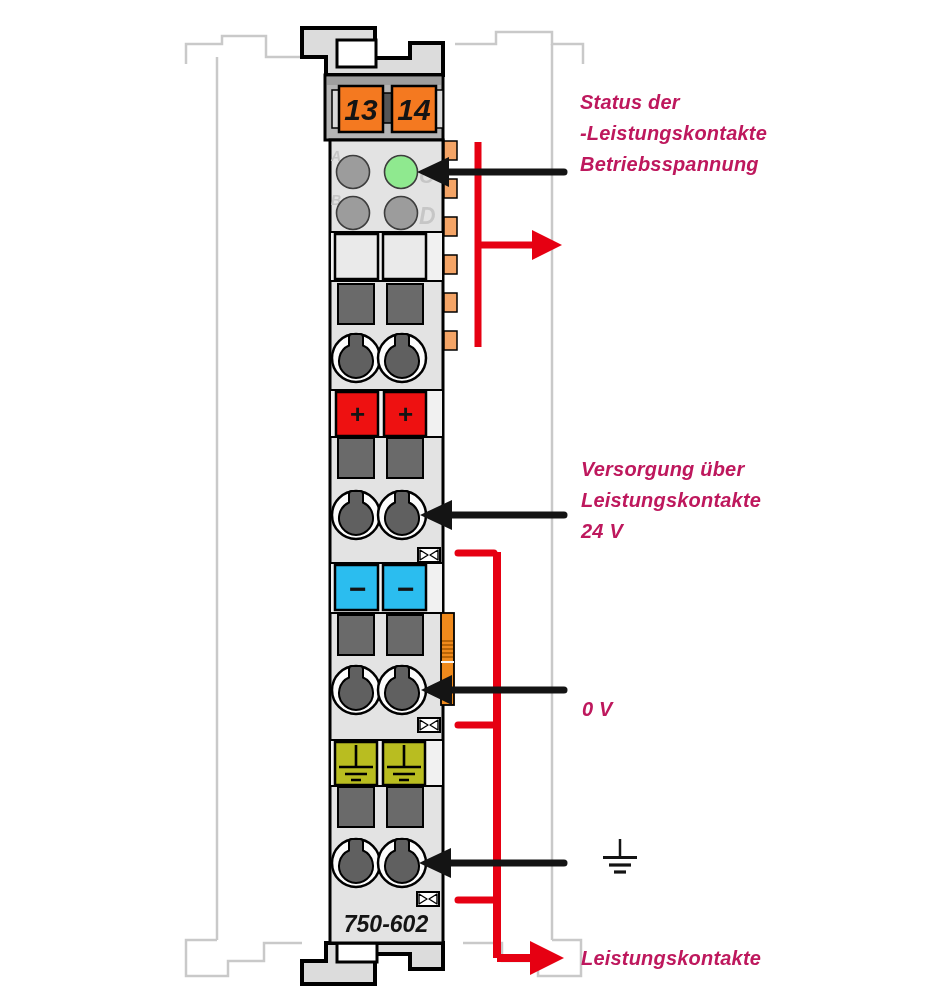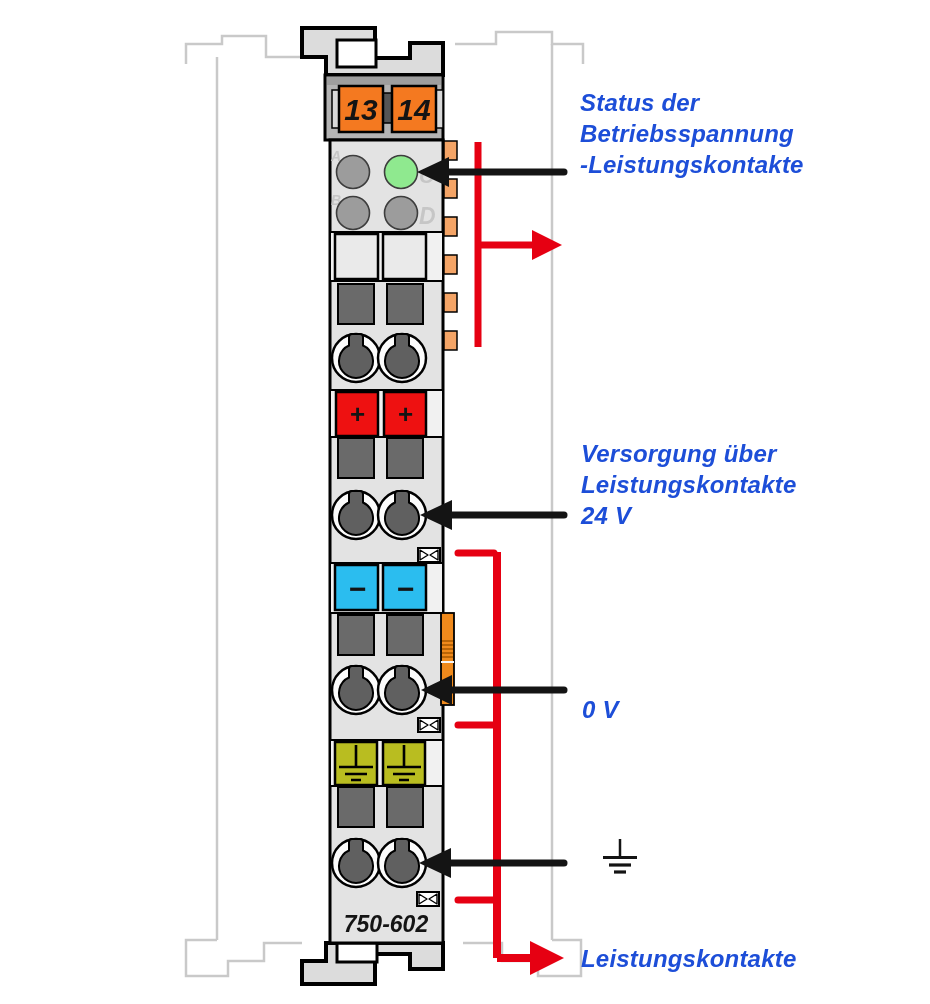--- a/index.html
+++ b/index.html
@@ -1,19 +1,19 @@
 <!DOCTYPE html>
 <html><head>
 <meta charset="utf-8">
 <style>
   html,body{margin:0;padding:0;background:#ffffff;}
   body{width:930px;height:1004px;position:relative;font-family:"Liberation Sans",sans-serif;overflow:hidden;}
   .stage{position:absolute;left:0;top:0;width:930px;height:856px;font-style:italic;}
   svg{position:absolute;left:0;top:0;}
-  .callout{position:absolute;font-weight:bold;font-size:24px;line-height:31px;color:#1d4ed8;white-space:nowrap;letter-spacing:0.2px;}
+  .callout{position:absolute;font-weight:bold;font-size:20px;line-height:31px;color:#be185d;white-space:nowrap;letter-spacing:0.2px;}
   .callout span{display:block;}
   .svgtxt{font-family:"Liberation Sans",sans-serif;font-weight:bold;fill:#141414;}
   .ledtxt{font-family:"Liberation Sans",sans-serif;font-weight:bold;fill:#c6c6c6;}
 </style>
 </head>
 <body>
 
 <div class="stage">
 
 <svg width="930" height="1004" viewBox="0 0 930 1004">
@@ -193,26 +193,26 @@
   <g stroke="#141414" fill="none">
     <path d="M620,839 V857" stroke-width="2.5"></path>
     <path d="M603,857.5 H637" stroke-width="3.2"></path>
     <path d="M609,865 H631" stroke-width="3.2"></path>
     <path d="M614,872 H626" stroke-width="3.2"></path>
   </g>
 </svg>
 
 <div class="callout" style="left:580px;top:87px;">
   <span>Status der</span>
+  <span>-Leistungskontakte</span>
   <span>Betriebsspannung</span>
-  <span>-Leistungskontakte</span>
-</div>
-
-
-<div class="callout" style="left:581px;top:438px;">
+</div>
+
+
+<div class="callout" style="left:581px;top:454px;">
   <span>Versorgung über</span>
   <span>Leistungskontakte</span>
   <span>24 V</span>
 </div>
 
 <div class="callout" style="left:582px;top:676px;margin-top:18px;">
   <span>0 V</span>
 </div>
 
 <div class="callout" style="left:581px;top:943px;">

